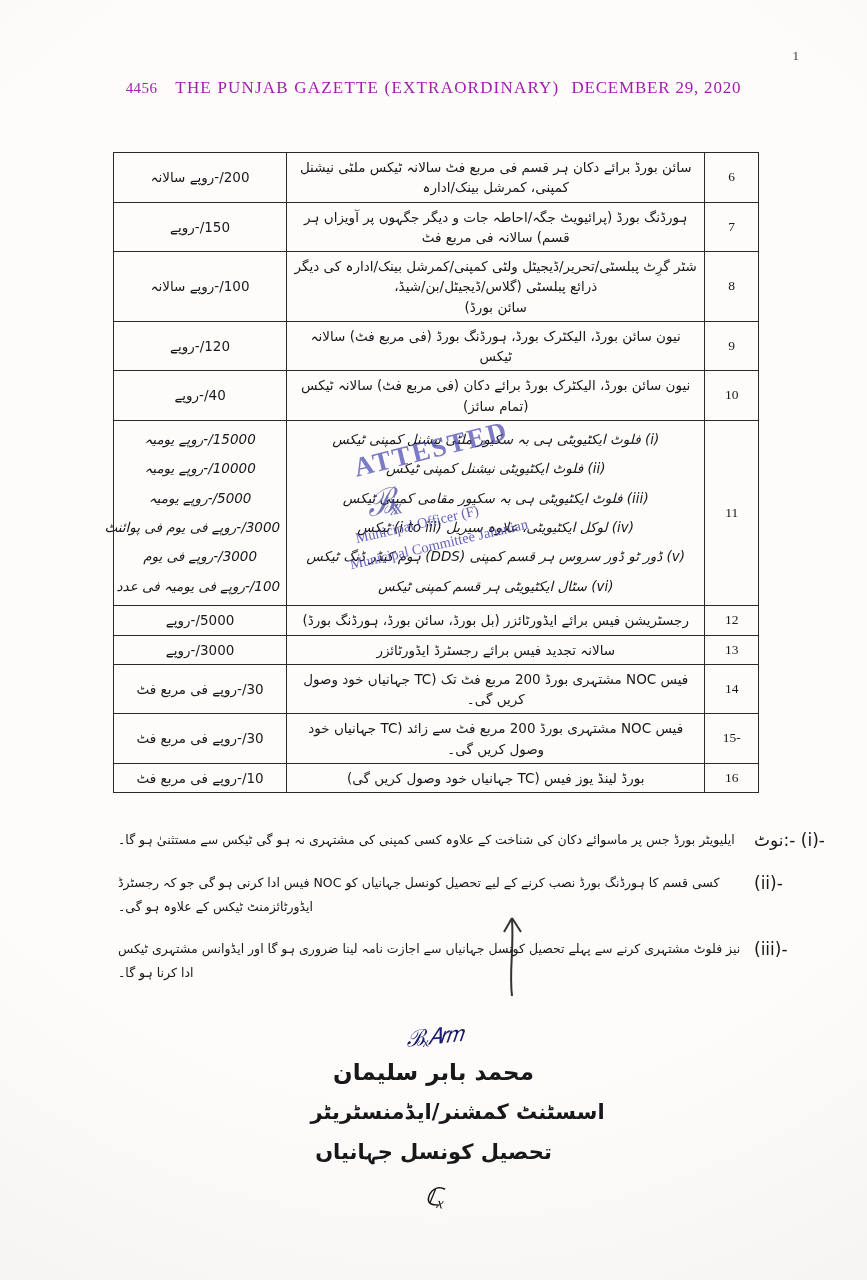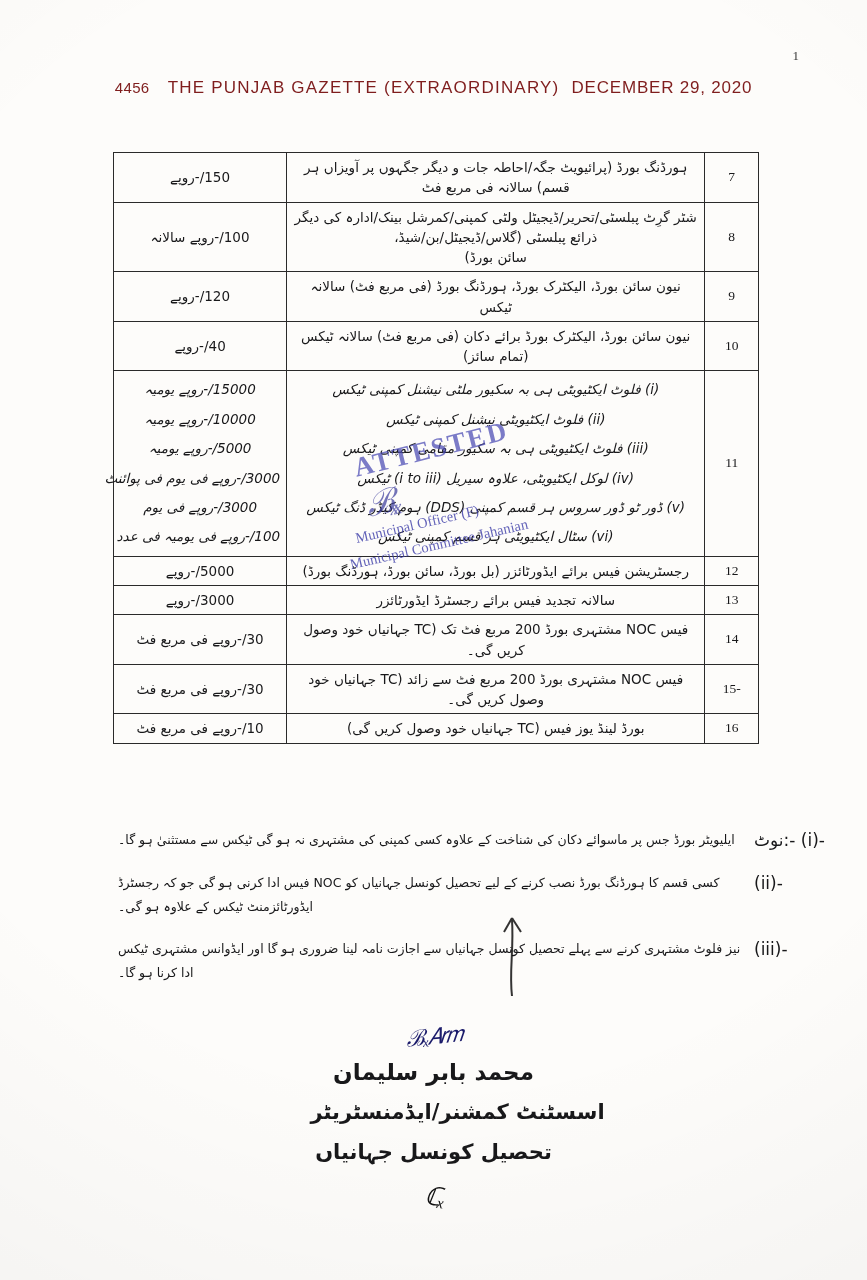--- a/index.html
+++ b/index.html
@@ -39,22 +39,22 @@
   }
 
   .page-header {
     position: absolute;
     top: 78px;
     left: 0;
     width: 100%;
     text-align: center;
     font-size: 17px;
     letter-spacing: 0.4px;
-    color: #7f1d1d;
-    font-family: Liberation Sans, sans-serif;
+    color: #a21caf;
+    font-family: Liberation Serif, serif;
   }
   .page-header .pg-num {
     margin-right: 18px;
     font-size: 15px;
   }
   .page-header .ttl {
     font-variant: small-caps;
     letter-spacing: 1.2px;
   }
   .page-header .dt {
@@ -274,20 +274,29 @@
   <div class="corner-mark">1</div>
 
   <div class="page-header">
     <span class="pg-num">4456</span><span class="ttl">THE PUNJAB GAZETTE (EXTRAORDINARY)</span><span class="dt">DECEMBER  29, 2020</span>
   </div>
 
   <div class="tbl-wrap">
     <table class="fee-table">
       <tbody>
 
+        <tr>
+          <td class="col-rate">
+            <span class="rate-line">200/-روپے سالانہ</span>
+          </td>
+          <td class="col-desc">
+            <span class="desc-line">سائن بورڈ برائے دکان ہر قسم فی مربع فٹ سالانہ ٹیکس ملٹی نیشنل کمپنی، کمرشل بینک/ادارہ</span>
+          </td>
+          <td class="col-sr">6</td>
+        </tr>
 
         <tr>
           <td class="col-rate">
             <span class="rate-line">150/-روپے</span>
           </td>
           <td class="col-desc">
             <span class="desc-line">ہورڈنگ بورڈ (پرائیویٹ جگہ/احاطہ جات و دیگر جگہوں پر آویزاں ہر قسم) سالانہ فی مربع فٹ</span>
           </td>
           <td class="col-sr">7</td>
         </tr>

